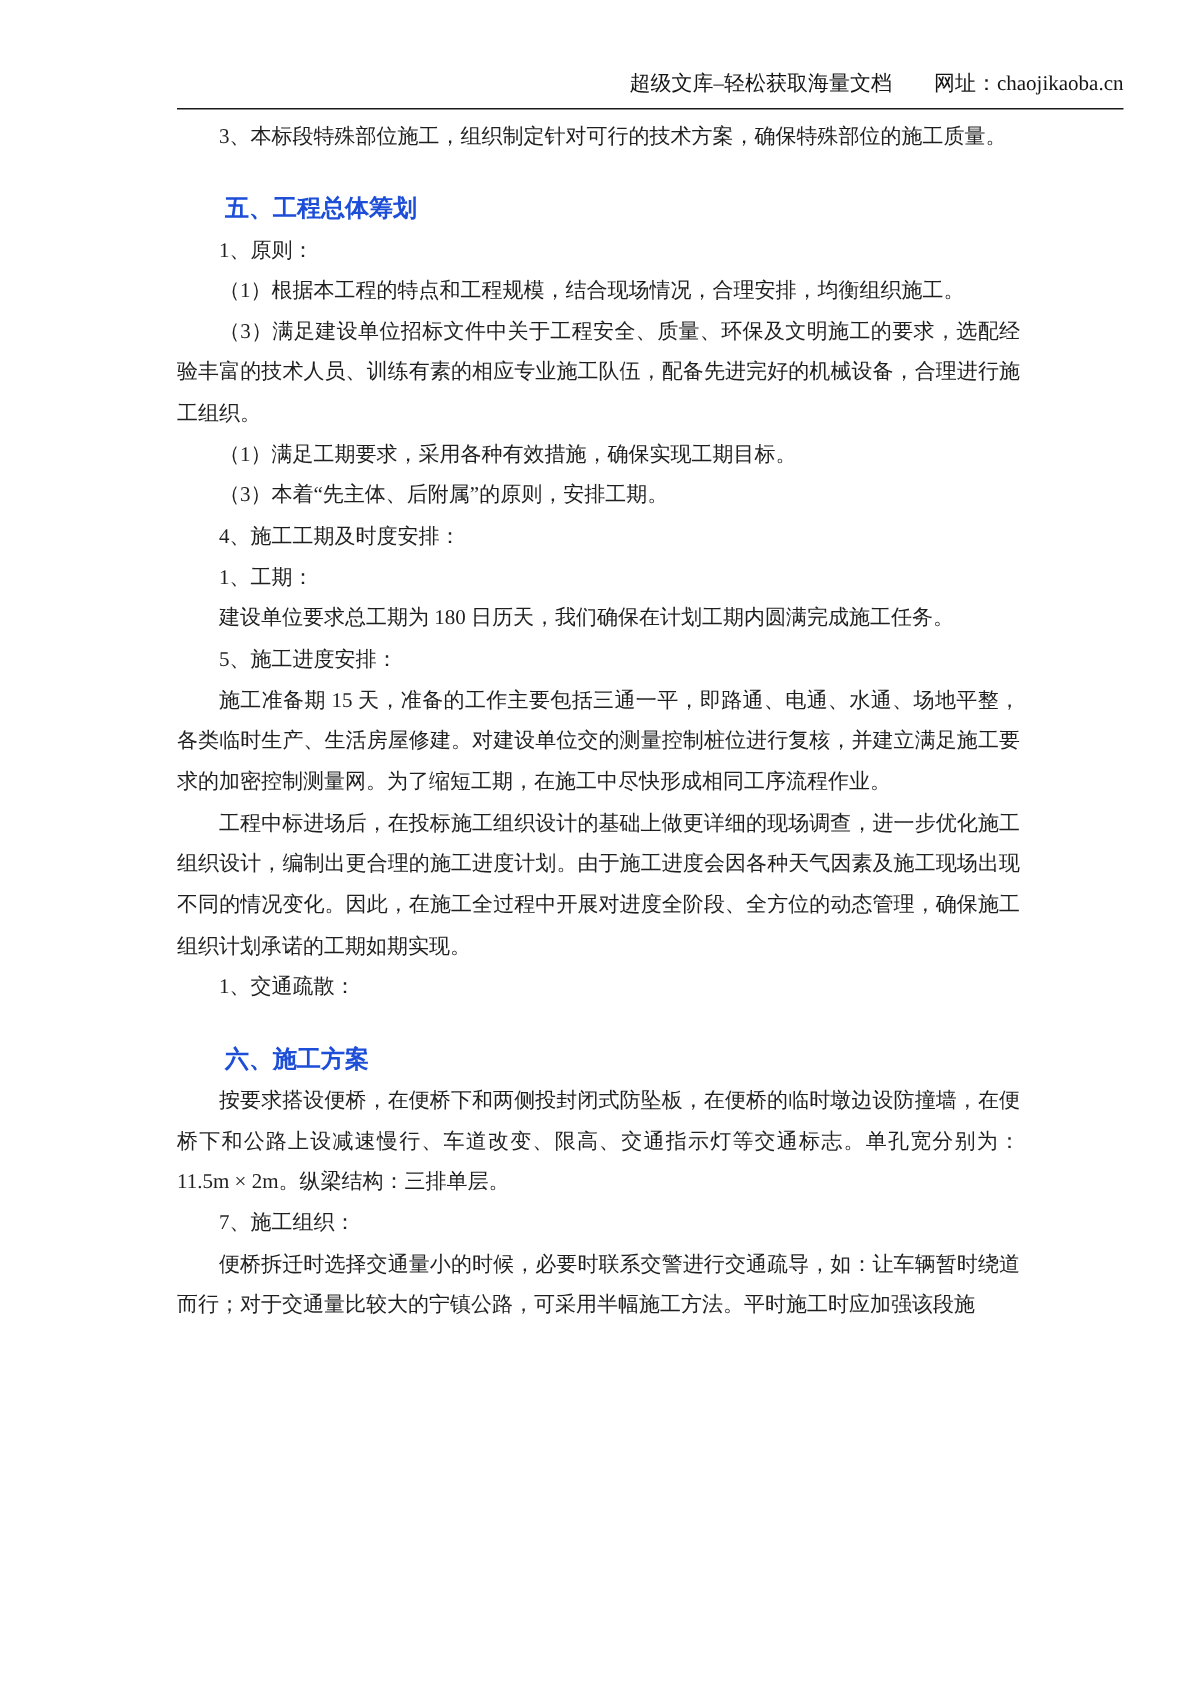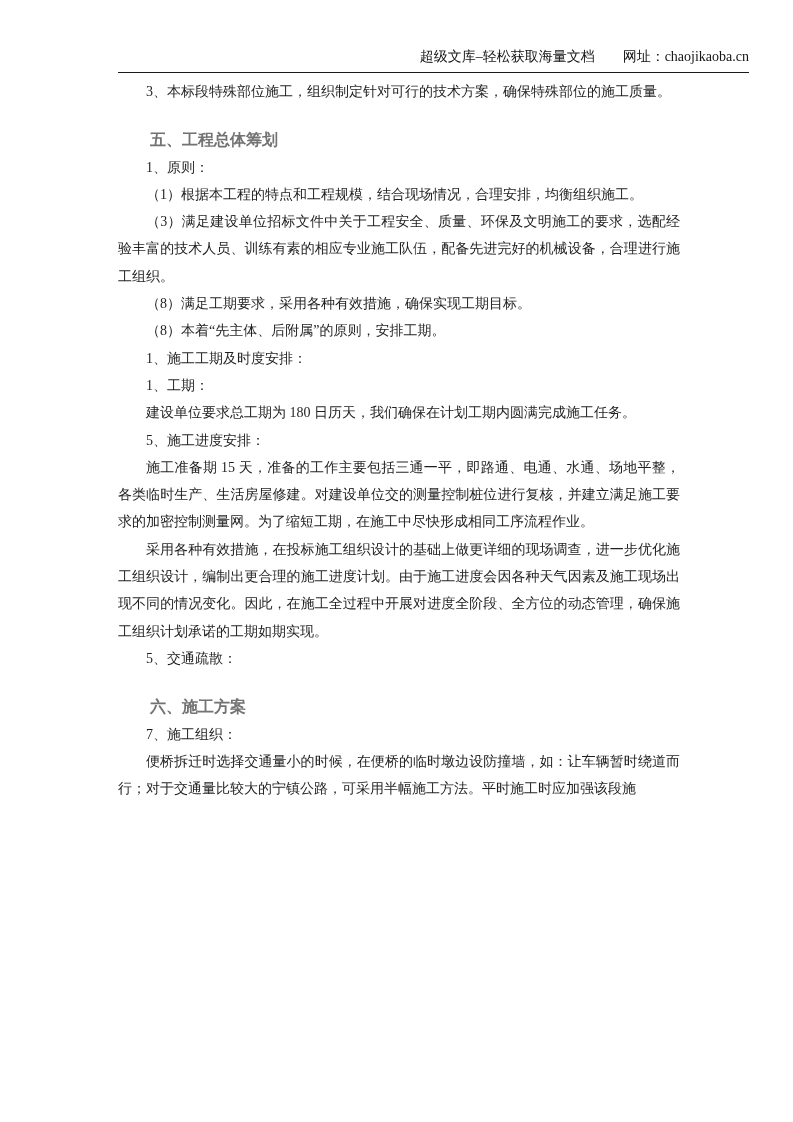--- a/index.html
+++ b/index.html
@@ -41,45 +41,46 @@
     color: #1f1f1f;
     letter-spacing: 0;
   }
   .content h2 {
     margin: 21px 0 0 0;
     font-size: 16px;
     line-height: 27.3px;
     font-weight: bold;
     text-indent: 2em;
     font-family: "Liberation Sans", "DejaVu Sans", sans-serif;
-    color: #737373;
+    color: #1d4ed8;
   }
 </style>
 </head>
 <body>
 
 <div class="page">
 
   <div class="header">
     <span>超级文库–轻松获取海量文档</span><span class="gap"></span><span>网址：</span><span>chaojikaoba.cn</span>
   </div>
 
   <div class="content">
     <p>3、本标段特殊部位施工，组织制定针对可行的技术方案，确保特殊部位的施工质量。</p>
     <h2>五、工程总体筹划</h2>
     <p>1、原则：</p>
     <p>（1）根据本工程的特点和工程规模，结合现场情况，合理安排，均衡组织施工。</p>
     <p>（3）满足建设单位招标文件中关于工程安全、质量、环保及文明施工的要求，选配经验丰富的技术人员、训练有素的相应专业施工队伍，配备先进完好的机械设备，合理进行施工组织。</p>
-    <p>（8）满足工期要求，采用各种有效措施，确保实现工期目标。</p>
-    <p>（8）本着“先主体、后附属”的原则，安排工期。</p>
-    <p>1、施工工期及时度安排：</p>
+    <p>（1）满足工期要求，采用各种有效措施，确保实现工期目标。</p>
+    <p>（3）本着“先主体、后附属”的原则，安排工期。</p>
+    <p>4、施工工期及时度安排：</p>
     <p>1、工期：</p>
     <p>建设单位要求总工期为 180 日历天，我们确保在计划工期内圆满完成施工任务。</p>
     <p>5、施工进度安排：</p>
     <p>施工准备期 15 天，准备的工作主要包括三通一平，即路通、电通、水通、场地平整，各类临时生产、生活房屋修建。对建设单位交的测量控制桩位进行复核，并建立满足施工要求的加密控制测量网。为了缩短工期，在施工中尽快形成相同工序流程作业。</p>
-    <p>采用各种有效措施，在投标施工组织设计的基础上做更详细的现场调查，进一步优化施工组织设计，编制出更合理的施工进度计划。由于施工进度会因各种天气因素及施工现场出现不同的情况变化。因此，在施工全过程中开展对进度全阶段、全方位的动态管理，确保施工组织计划承诺的工期如期实现。</p>
-    <p>5、交通疏散：</p>
+    <p>工程中标进场后，在投标施工组织设计的基础上做更详细的现场调查，进一步优化施工组织设计，编制出更合理的施工进度计划。由于施工进度会因各种天气因素及施工现场出现不同的情况变化。因此，在施工全过程中开展对进度全阶段、全方位的动态管理，确保施工组织计划承诺的工期如期实现。</p>
+    <p>1、交通疏散：</p>
     <h2>六、施工方案</h2>
+    <p>按要求搭设便桥，在便桥下和两侧投封闭式防坠板，在便桥的临时墩边设防撞墙，在便桥下和公路上设减速慢行、车道改变、限高、交通指示灯等交通标志。单孔宽分别为：11.5m × 2m。纵梁结构：三排单层。</p>
     <p>7、施工组织：</p>
-    <p>便桥拆迁时选择交通量小的时候，在便桥的临时墩边设防撞墙，如：让车辆暂时绕道而行；对于交通量比较大的宁镇公路，可采用半幅施工方法。平时施工时应加强该段施</p>
+    <p>便桥拆迁时选择交通量小的时候，必要时联系交警进行交通疏导，如：让车辆暂时绕道而行；对于交通量比较大的宁镇公路，可采用半幅施工方法。平时施工时应加强该段施</p>
   </div>
 
 </div>
 
 </body></html>

